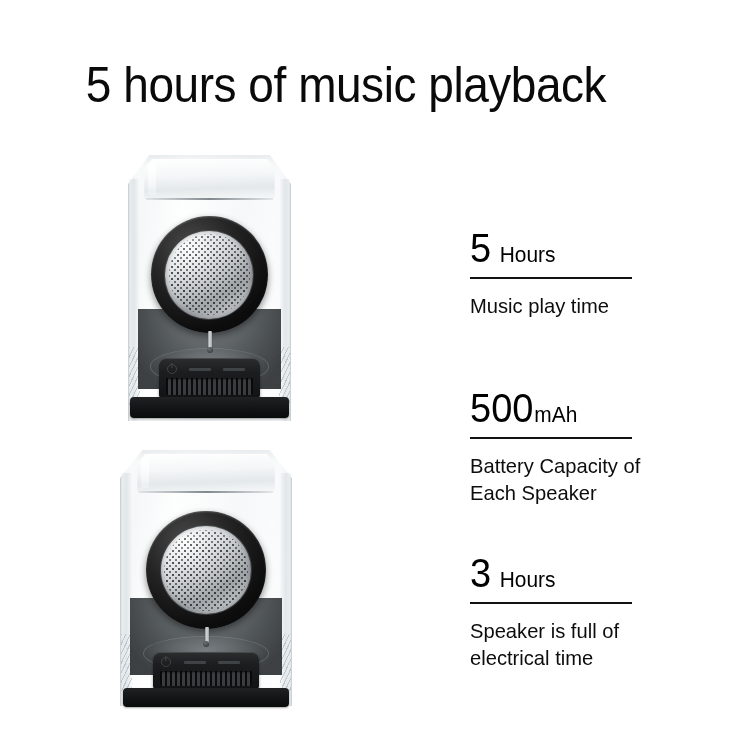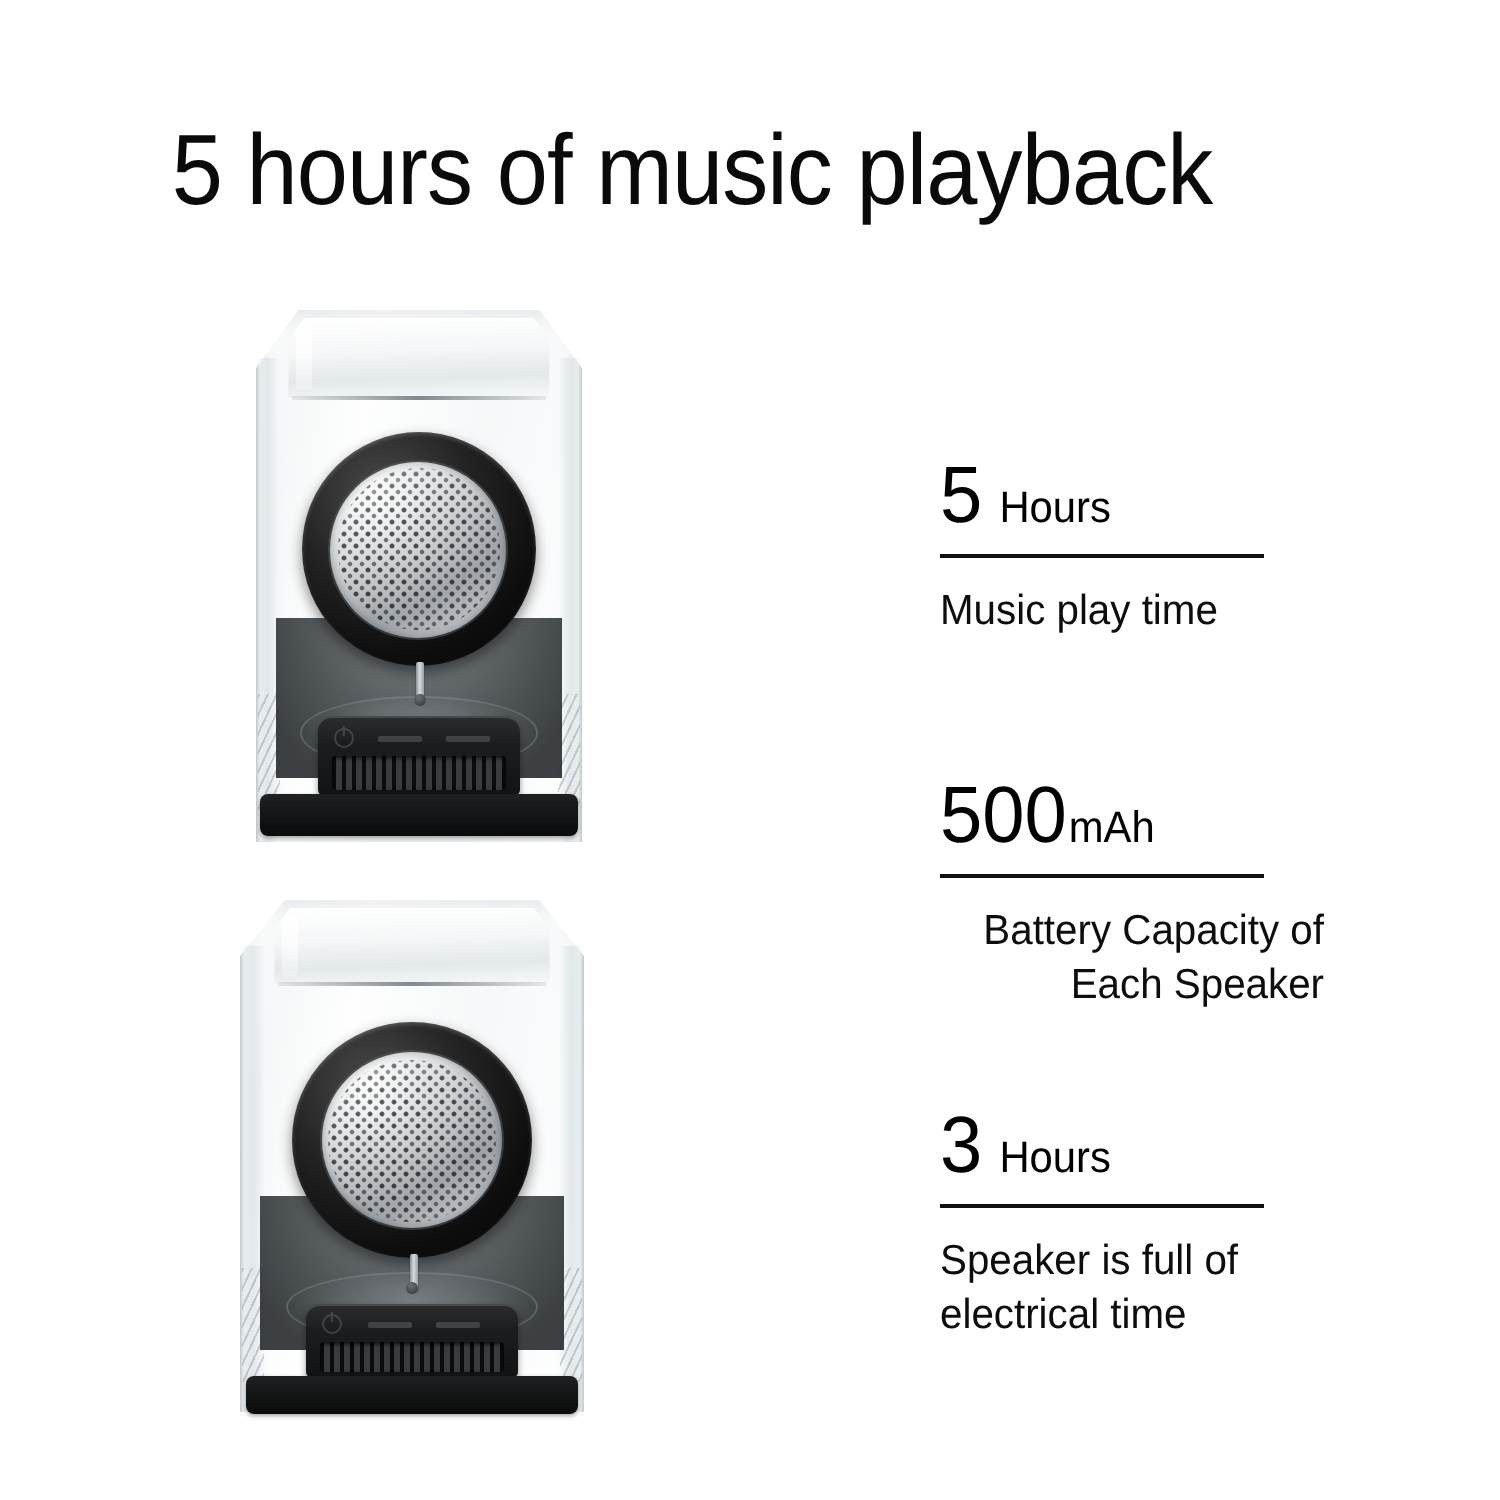--- a/index.html
+++ b/index.html
@@ -298,21 +298,21 @@
 
     <div class="spec-block" style="top:0px;">
       <div class="spec-head">
         <span class="spec-value">5</span>
         <span class="spec-unit unit-gap">Hours</span>
       </div>
       <div class="spec-rule"></div>
       <div class="spec-desc">Music play time</div>
     </div>
 
-    <div class="spec-block" style="top:160px;text-align:right;">
+    <div class="spec-block" style="top:160px;">
       <div class="spec-head">
         <span class="spec-value">500</span>
         <span class="spec-unit unit-tight">mAh</span>
       </div>
       <div class="spec-rule"></div>
       <div class="spec-desc">Battery Capacity of
 Each Speaker</div>
     </div>
 
     <div class="spec-block" style="top:325px;">

